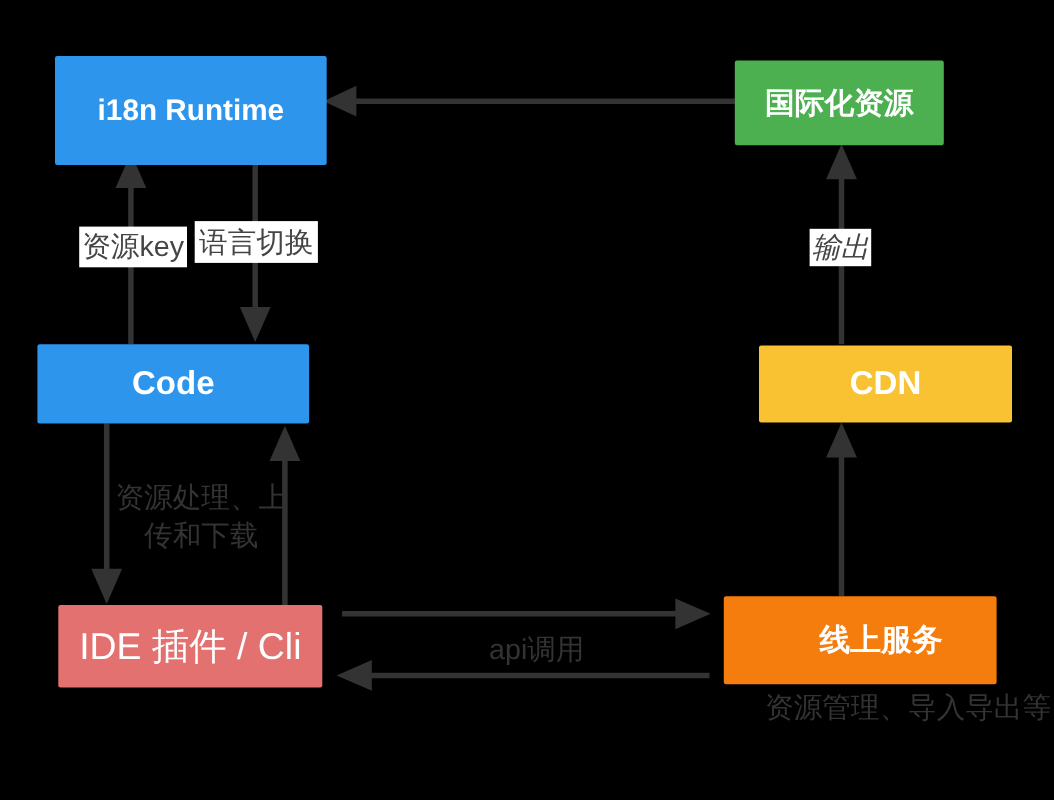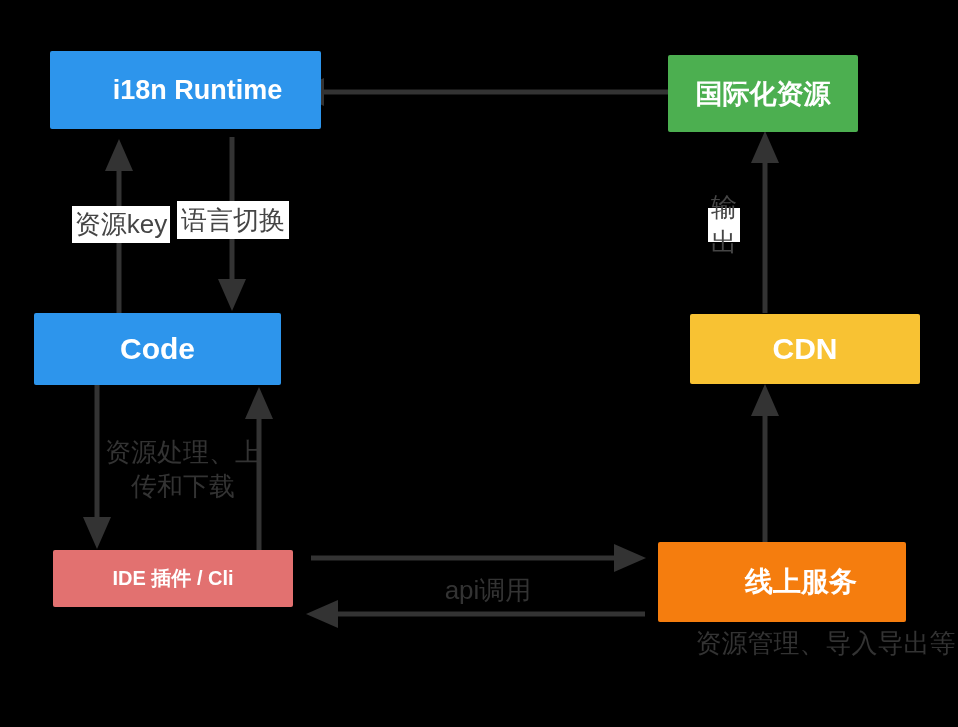--- a/index.html
+++ b/index.html
@@ -21,25 +21,25 @@
 
   .node {
     position: absolute;
     display: flex;
     align-items: center;
     justify-content: center;
     color: var(--box_text, #fff);
     border-radius: 2px;
     text-align: center;
   }
-  .node-i18n-runtime  { left: 50px;  top: 51px;  width: 247px; height: 78px; background: var(--blue);   font-size: 27px; font-weight: 600; padding-left: 24px; }
+  .node-i18n-runtime  { left: 50px;  top: 51px;  width: 247px; height: 99px; background: var(--blue);   font-size: 27px; font-weight: 600; }
   .node-intl-res      { left: 668px; top: 55px;  width: 190px; height: 77px; background: var(--green);  font-size: 27px; font-weight: 700; }
   .node-code          { left: 34px;  top: 313px; width: 247px; height: 72px; background: var(--blue);   font-size: 30px; font-weight: 600; }
   .node-cdn           { left: 667px; top: 314px; width: 230px; height: 70px; background: var(--yellow); font-size: 30px; font-weight: 600; margin-left: 23px; }
-  .node-ide           { left: 53px;  top: 550px; width: 240px; height: 57px; background: var(--salmon); font-size: 20px; font-weight: 700; }
+  .node-ide           { left: 53px;  top: 550px; width: 240px; height: 75px; background: var(--salmon); font-size: 34px; font-weight: 400; }
   .node-online        { left: 658px; top: 542px; width: 210px; height: 80px; background: var(--orange); font-size: 28px; font-weight: 700; padding-left: 38px; }
 
   .edge-label {
     position: absolute;
     display: flex;
     align-items: center;
     justify-content: center;
     text-align: center;
   }
   .edge-label.white-bg {
@@ -47,21 +47,21 @@
     color: var(--label_text, #454545);
     font-size: 26px;
   }
   .edge-label.plain {
     color: var(--arrow, #333);
     font-size: 26px;
     white-space: pre-line;
   }
   .lbl-resource-key    { left: 72px;  top: 206px; width: 98px;  height: 37px; }
   .lbl-language-switch { left: 177px; top: 201px; width: 112px; height: 38px; font-size: 27px; }
-  .lbl-output          { left: 708px; top: 208px; width: 32px;  height: 34px; }
+  .lbl-output          { left: 736px; top: 208px; width: 56px;  height: 34px; font-style: italic; }
   .lbl-api-call        { left: 400px; top: 574px; width: 176px; height: 32px; font-size: 27px; }
   .lbl-processing      { left: 78px;  top: 434px; width: 210px; height: 70px; line-height: 34px; }
   .lbl-management      { left: 645px; top: 626px; width: 265px; height: 34px; margin-left: 48px; }
 </style>
 </head>
 <body>
 
 <div id="canvas">
 
   <svg id="arrow-layer" viewBox="0 0 958 727" xmlns="http://www.w3.org/2000/svg">

